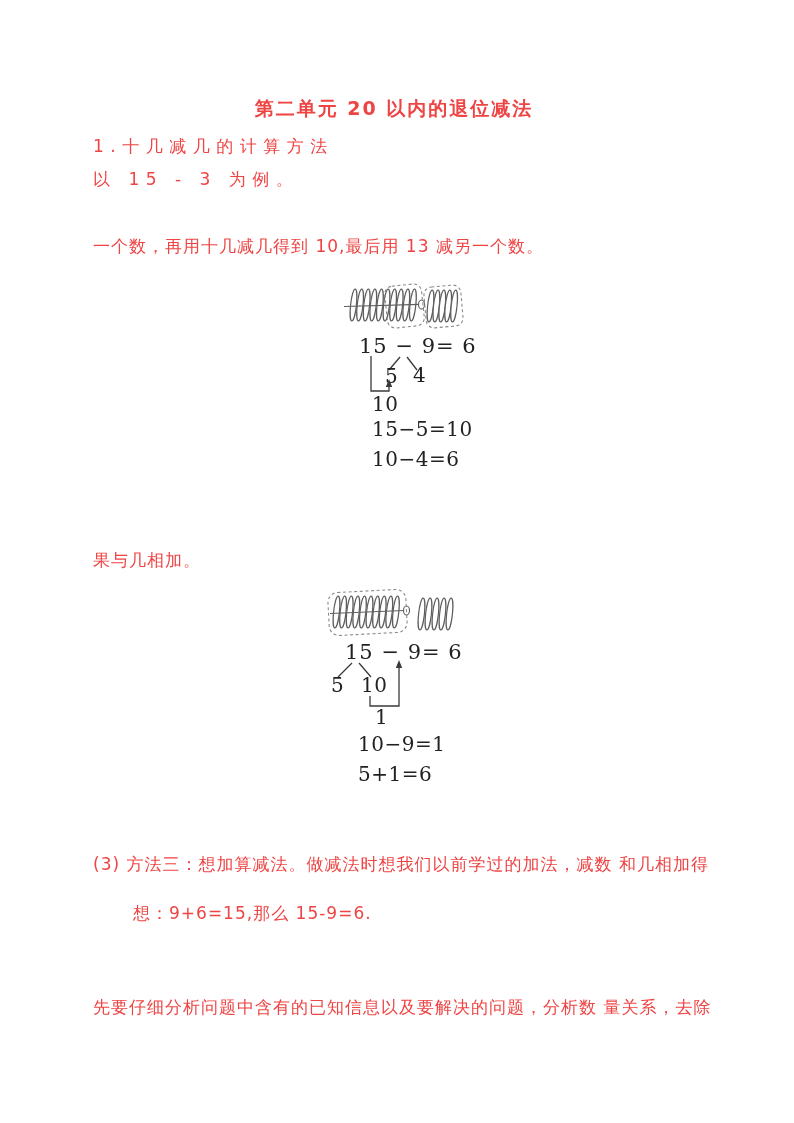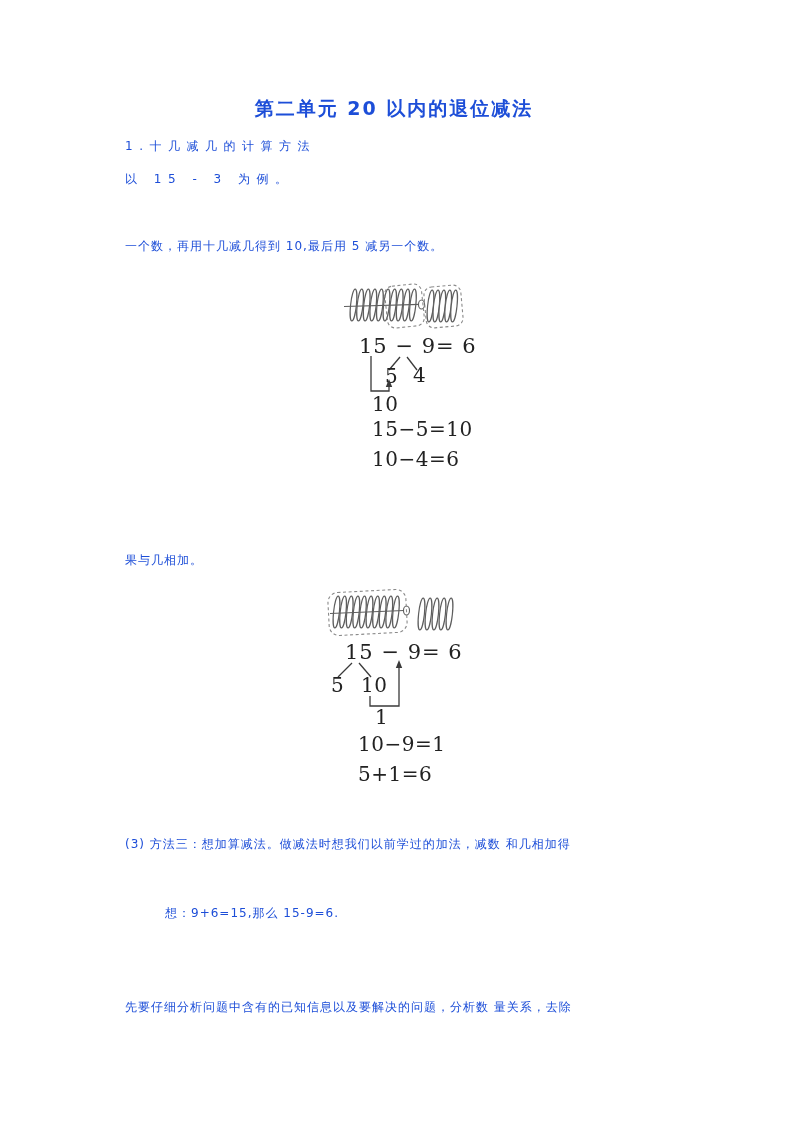--- a/index.html
+++ b/index.html
@@ -1,32 +1,32 @@
 <!DOCTYPE html>
 <html><head>
 <meta charset="utf-8">
 <style>
   html,body{margin:0;padding:0;background:#ffffff;}
   .page{
     position:relative;
     width:788px;height:1123px;
     background:#ffffff;
     font-family:"DejaVu Sans","Liberation Sans",sans-serif;
-    color:#1d4ed8;
+    color:#ef4444;
     overflow:hidden;
   }
   .title{
     position:absolute;top:96px;left:0;width:100%;
     margin:0;text-align:center;
     font-size:19px;font-weight:bold;letter-spacing:2px;
   }
   .line{
     position:absolute;left:93px;
-    font-size:12px;line-height:24px;
-    letter-spacing:1px;white-space:pre;margin-left:32px;
+    font-size:17px;line-height:24px;
+    letter-spacing:1px;white-space:pre;
   }
   .spaced{letter-spacing:6.5px;}
   svg.diagram{position:absolute;}
   .sticks ellipse{fill:#ffffff;stroke:#5e5e5e;stroke-width:1.2;}
   .band{stroke:#5e5e5e;stroke-width:1.2;fill:none;}
   .tie{fill:#ffffff;stroke:#5e5e5e;stroke-width:1.1;}
   .dashbox{fill:none;stroke:#8a8a8a;stroke-width:1.1;stroke-dasharray:3 2.6;}
   .ln{stroke:#3a3a3a;stroke-width:1.3;fill:none;}
   .arrow{fill:#3a3a3a;stroke:none;}
   .eq{font-family:"DejaVu Serif","Liberation Serif",serif;font-size:20px;fill:#222222;letter-spacing:0.5px;}
@@ -34,21 +34,21 @@
 </style>
 </head>
 <body>
 
 <div class="page">
 
   <h1 class="title">第二单元 20 以内的退位减法</h1>
 
   <div class="line spaced" style="top:134px">1.十几减几的计算方法</div>
   <div class="line spaced" style="top:167px">以 15 - 3 为例。</div>
-  <div class="line" style="top:234px">一个数，再用十几减几得到 10,最后用 5 减另一个数。</div>
+  <div class="line" style="top:234px">一个数，再用十几减几得到 10,最后用 13 减另一个数。</div>
 
   <svg class="diagram" style="left:330px;top:283px" width="190" height="200" viewBox="0 0 190 200">
     <g class="sticks">
         <ellipse cx="23.5" cy="22" rx="2.9" ry="16" transform="rotate(6 23.5 22)"></ellipse>
         <ellipse cx="30.1" cy="22" rx="2.9" ry="16" transform="rotate(6 30.1 22)"></ellipse>
         <ellipse cx="36.7" cy="22" rx="2.9" ry="16" transform="rotate(6 36.7 22)"></ellipse>
         <ellipse cx="43.3" cy="22" rx="2.9" ry="16" transform="rotate(6 43.3 22)"></ellipse>
         <ellipse cx="49.9" cy="22" rx="2.9" ry="16" transform="rotate(6 49.9 22)"></ellipse>
         <ellipse cx="56.5" cy="22" rx="2.9" ry="16" transform="rotate(6 56.5 22)"></ellipse>
         <ellipse cx="63.099999999999994" cy="22" rx="2.9" ry="16" transform="rotate(6 63.099999999999994 22)"></ellipse>
@@ -111,18 +111,18 @@
     <line x1="34" y1="75" x2="46" y2="89" class="ln"></line>
     <text x="6" y="104" class="eq">5</text>
     <text x="36" y="104" class="eq">10</text>
     <path class="ln" d="M45 108 L45 118 L74 118 L74 79"></path>
     <polygon class="arrow" points="74,72 70.8,80 77.2,80"></polygon>
     <text x="50" y="136" class="eq">1</text>
     <text x="33" y="163" class="eq">10−9=1</text>
     <text x="33" y="193" class="eq">5+1=6</text>
   </svg>
 
-  <div class="line" style="top:832px">(3) 方法三：想加算减法。做减法时想我们以前学过的加法，减数 和几相加得</div>
+  <div class="line" style="top:852px">(3) 方法三：想加算减法。做减法时想我们以前学过的加法，减数 和几相加得</div>
   <div class="line" style="top:901px;left:133px">想：9+6=15,那么 15-9=6.</div>
 
   <div class="line" style="top:995px">先要仔细分析问题中含有的已知信息以及要解决的问题，分析数 量关系，去除</div>
 
 </div>
 
 </body></html>

